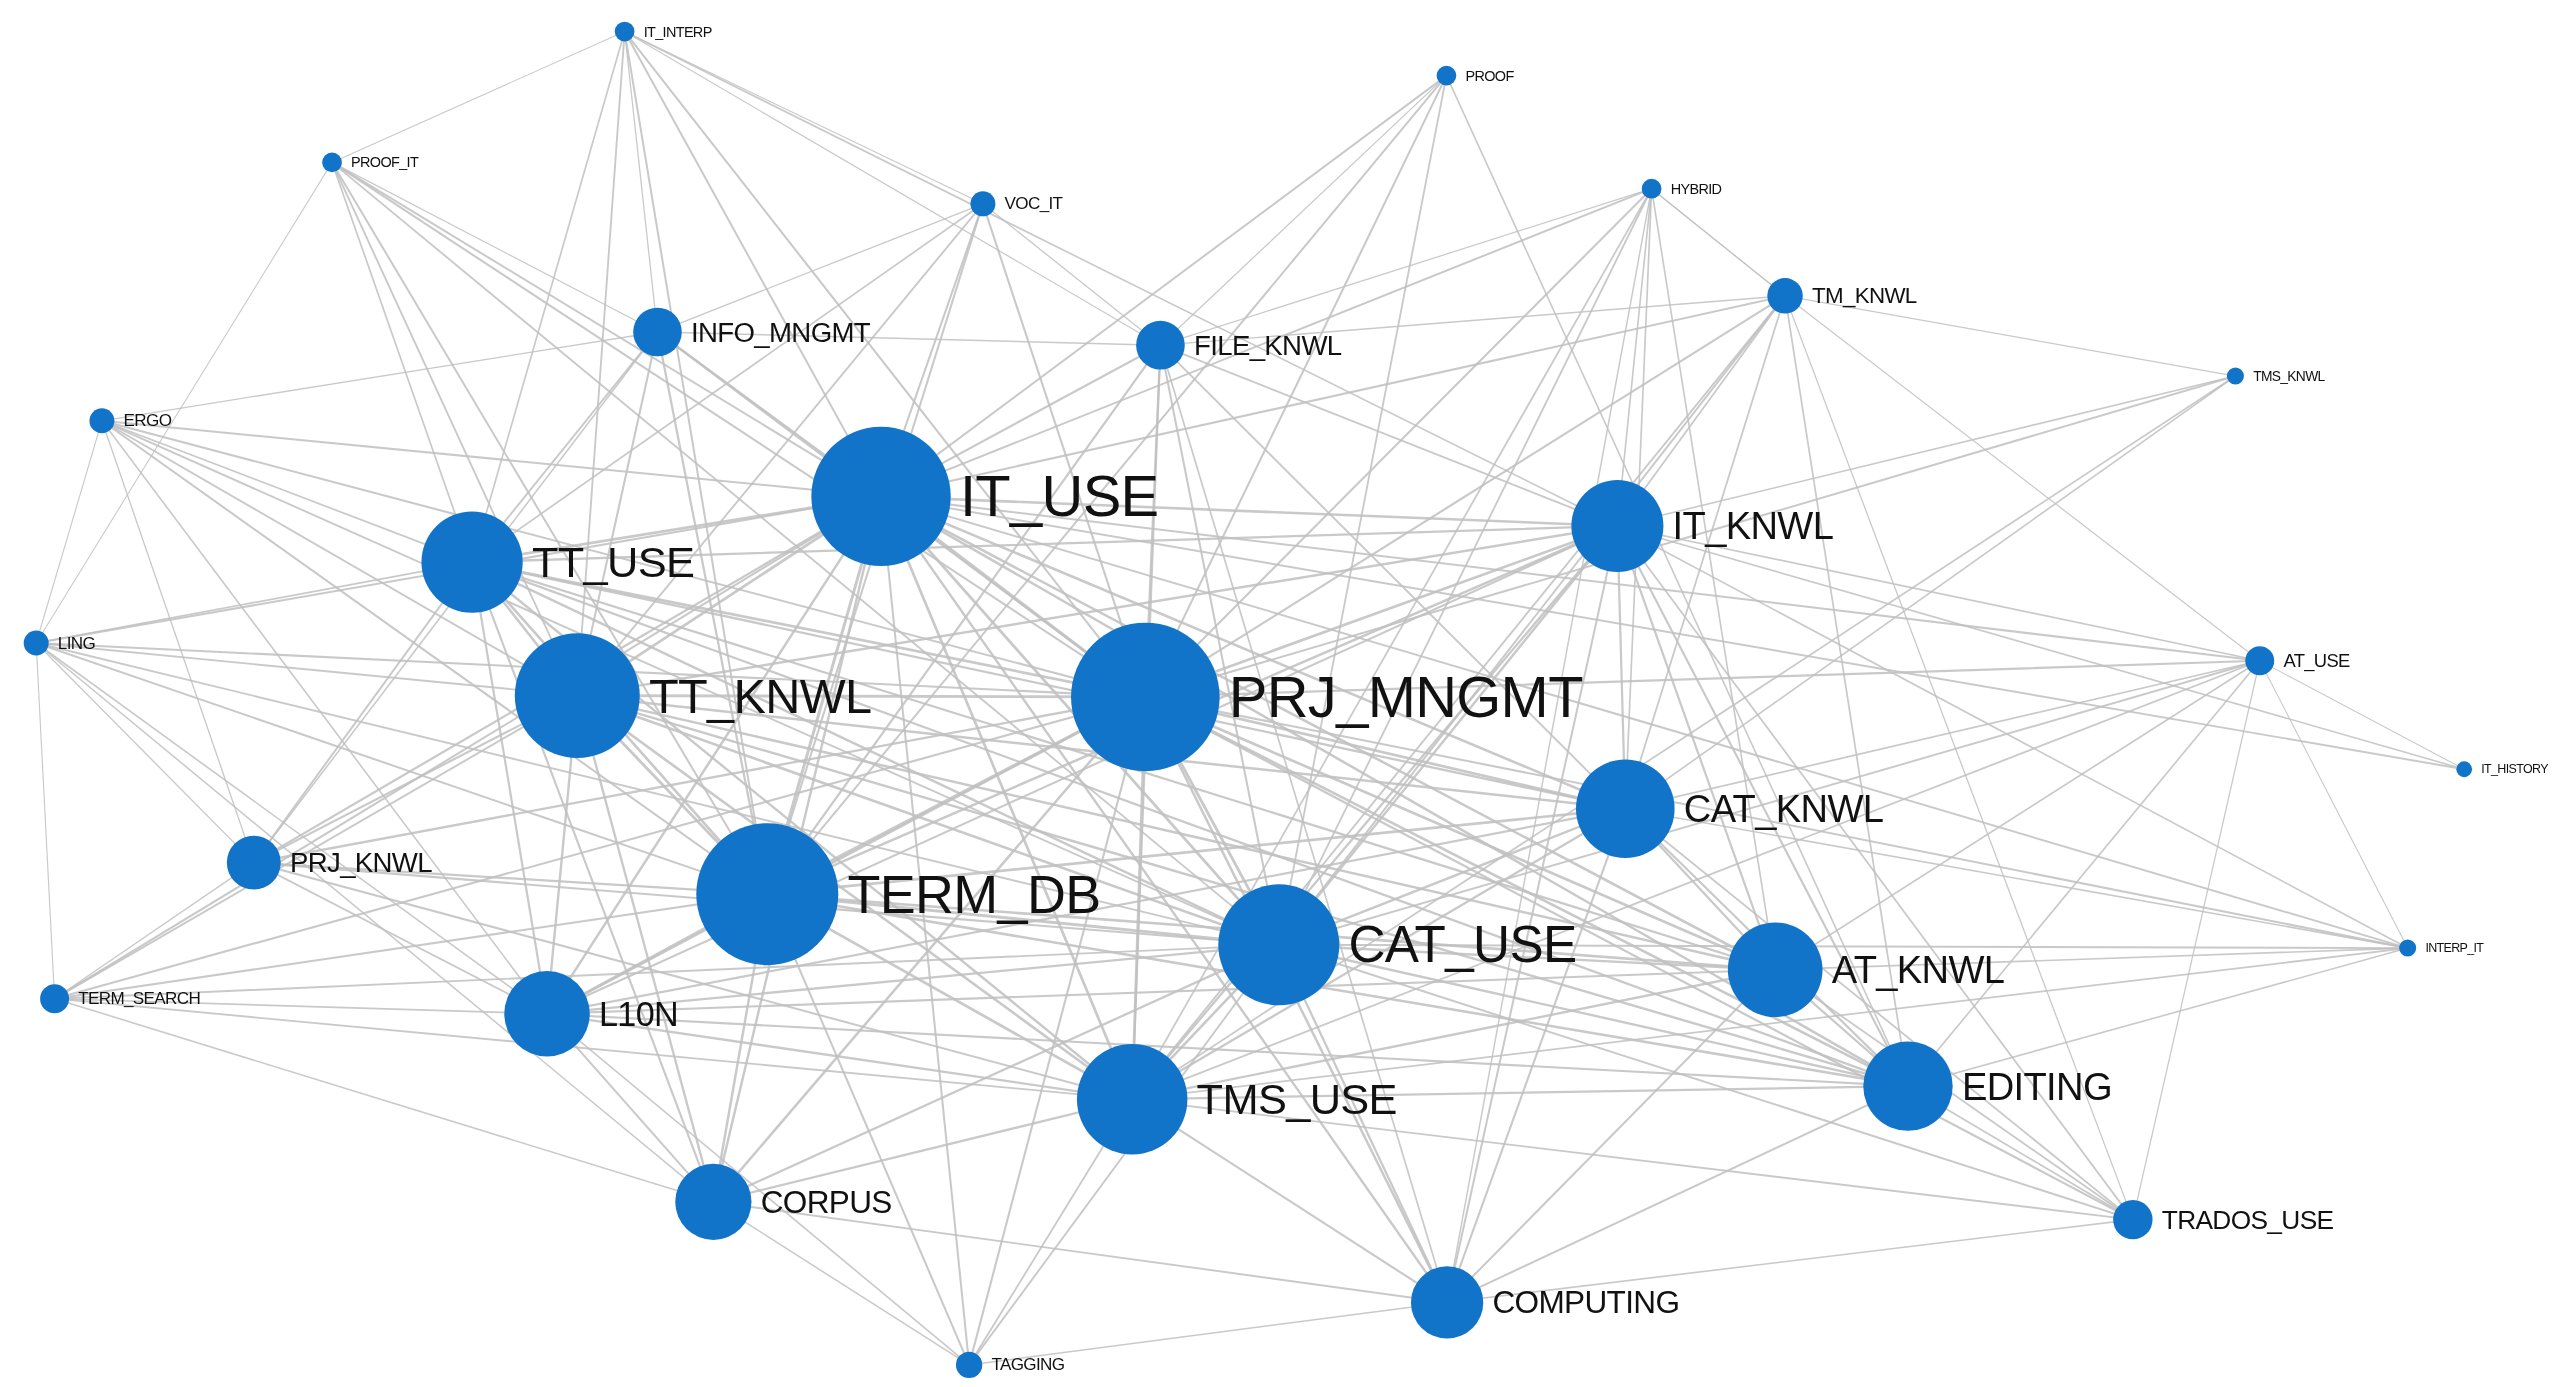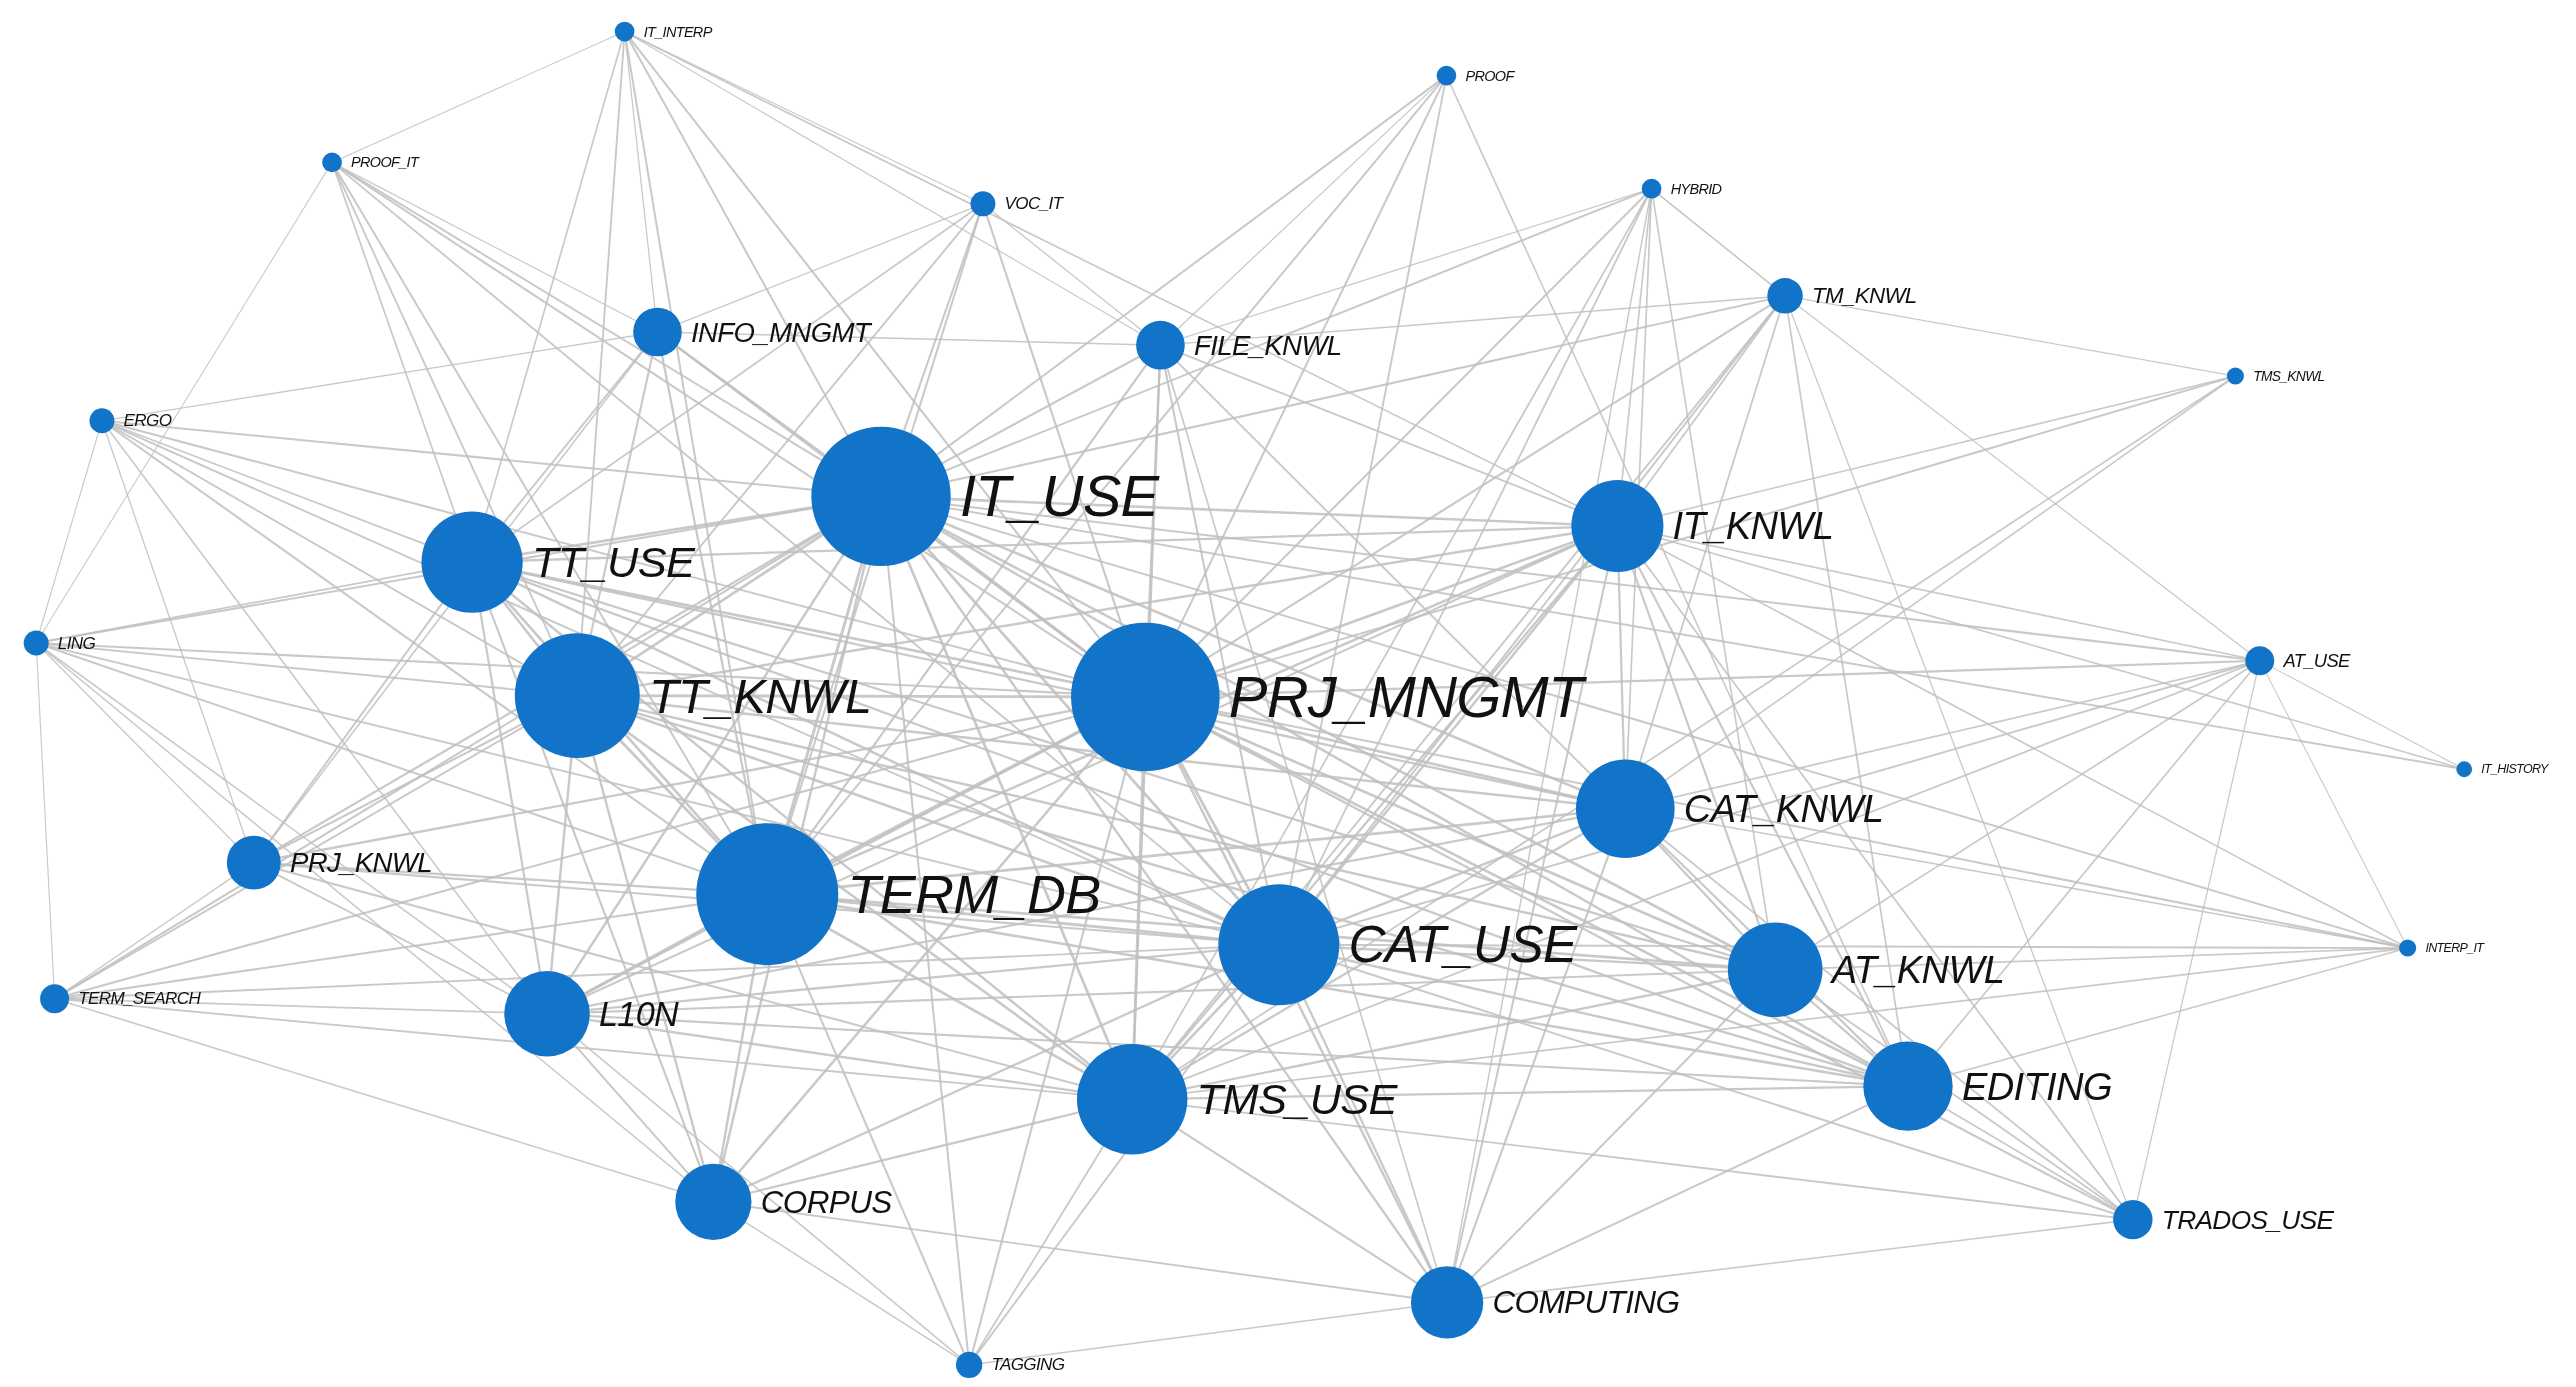--- a/index.html
+++ b/index.html
@@ -6,21 +6,20 @@
     margin: 0;
     padding: 0;
     background: #ffffff;
     width: 100%;
     height: 100%;
     font-family: "Liberation Sans", sans-serif;
   }
   #graph-wrap {
     width: 100%;
     height: 100%;
-    font-style: italic;
   }
   svg {
     display: block;
     width: 100%;
     height: auto;
     background: #ffffff;
   }
   .edge { stroke-linecap: round; }
   .node { cursor: pointer; }
   .node-label {

